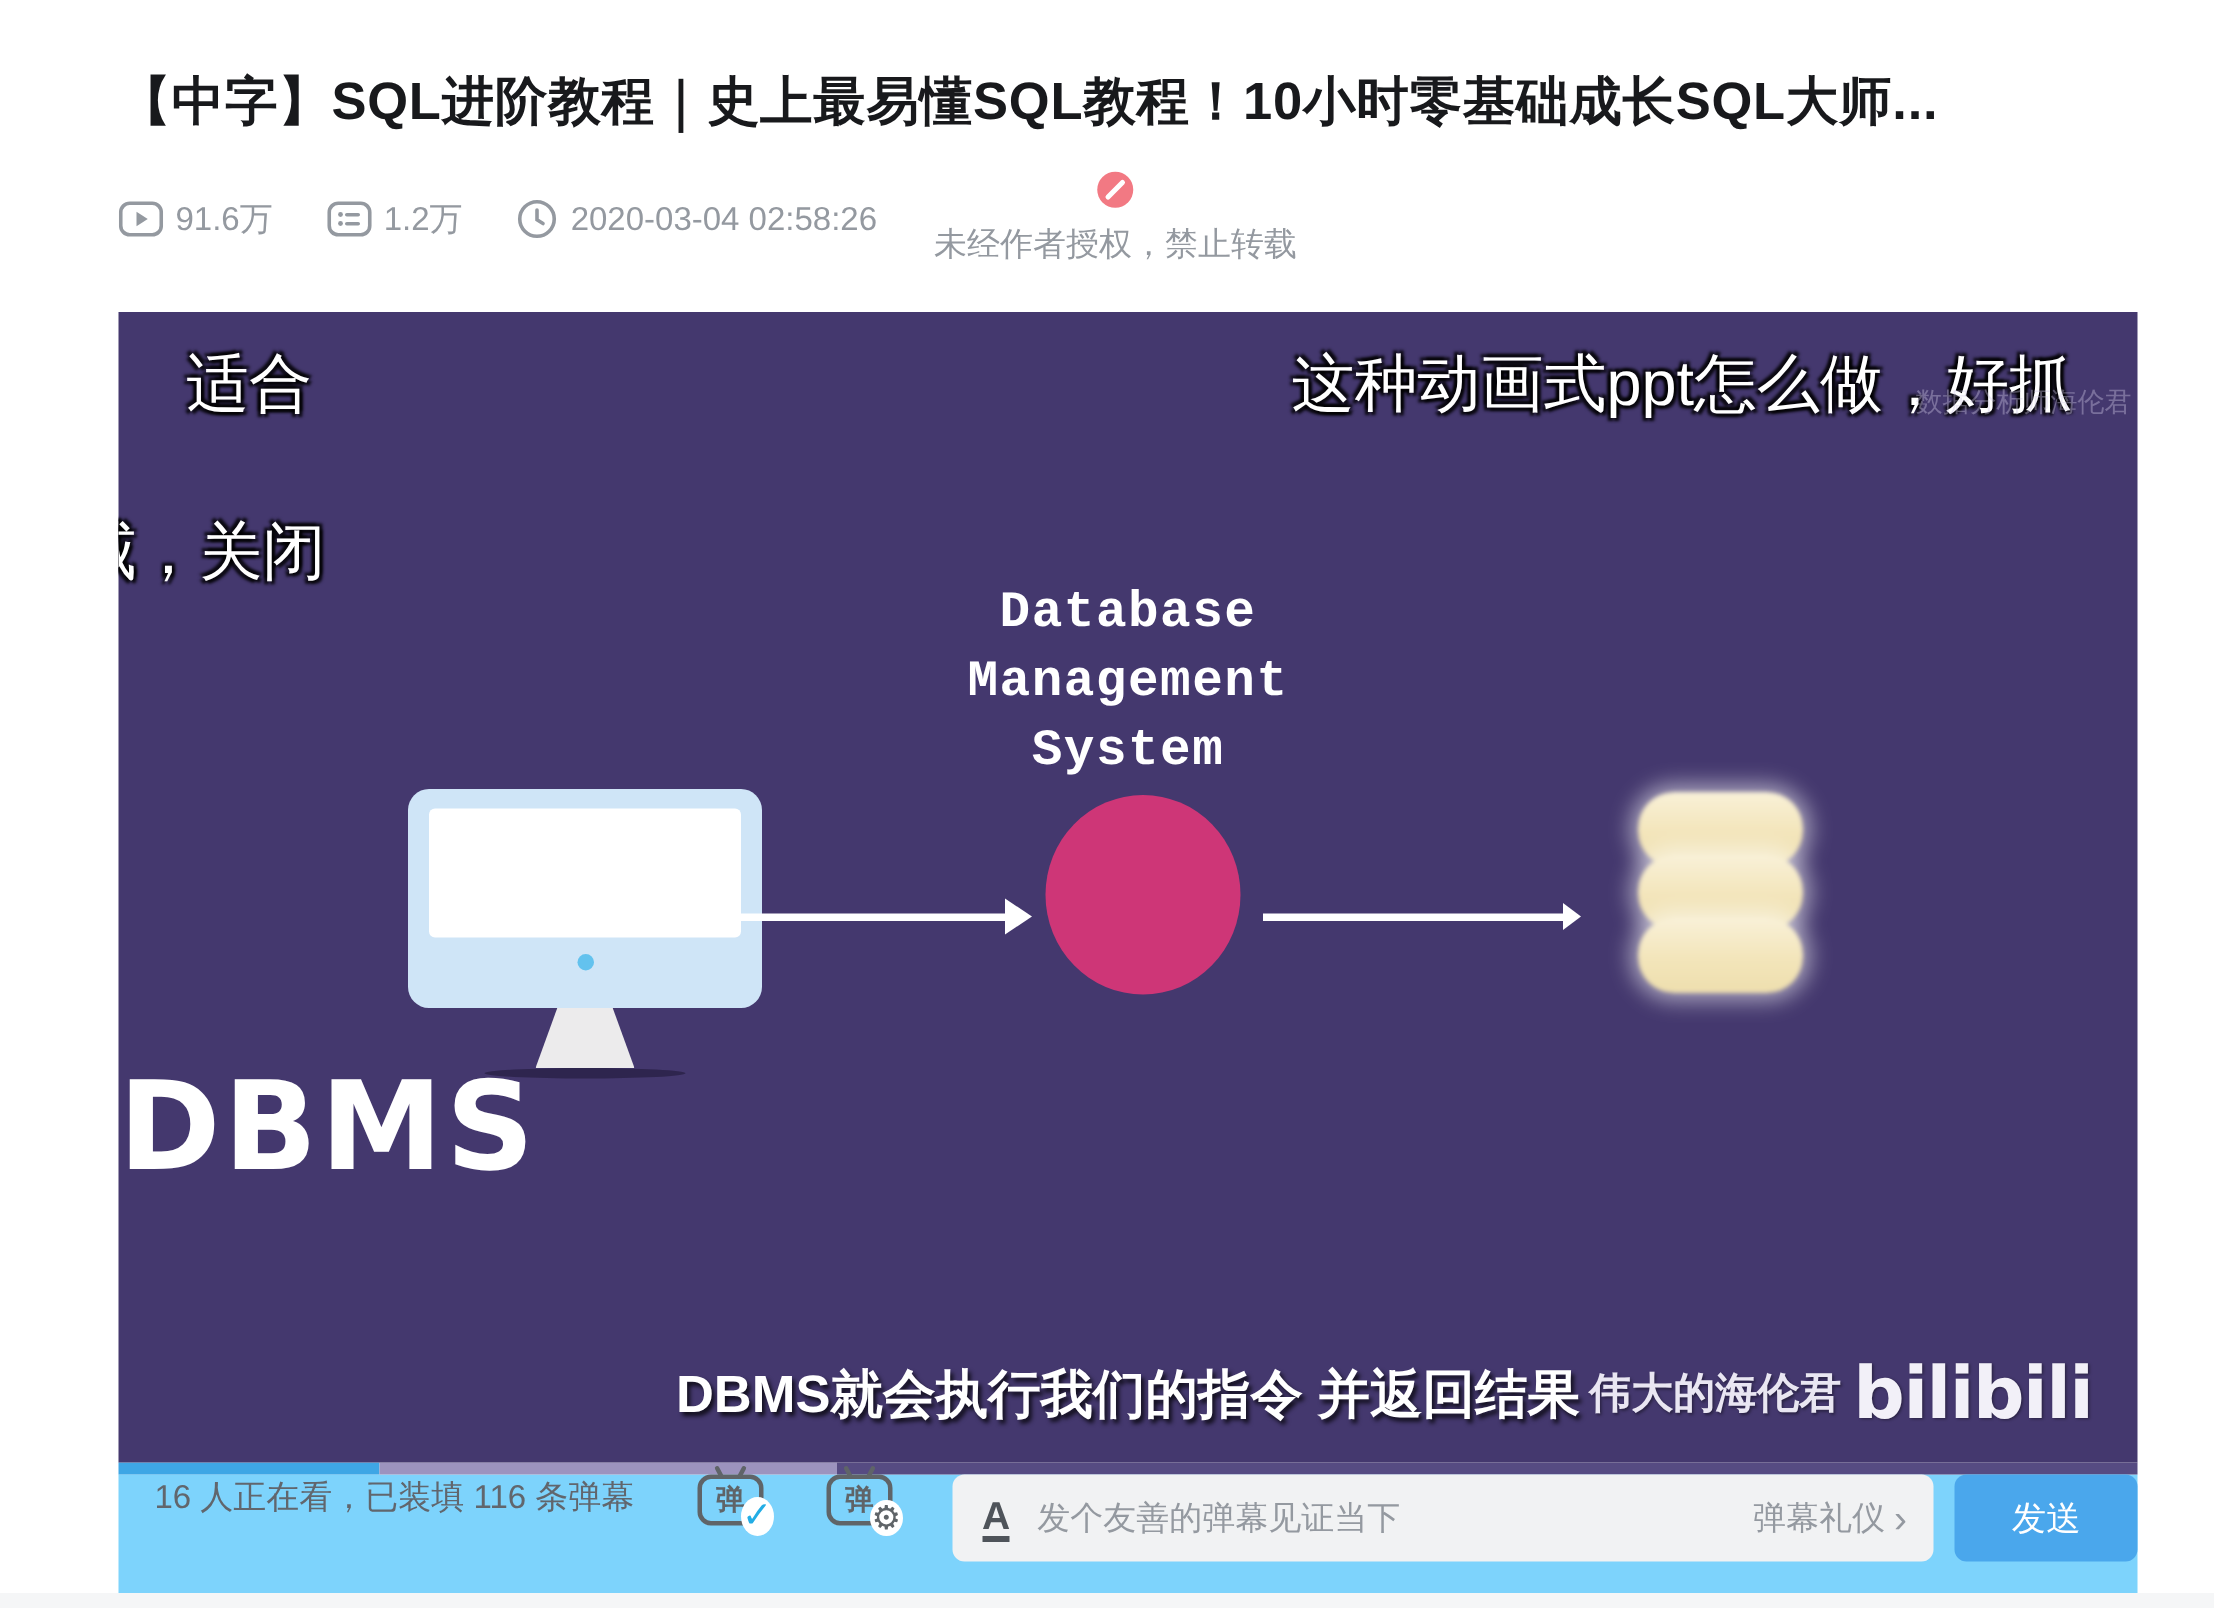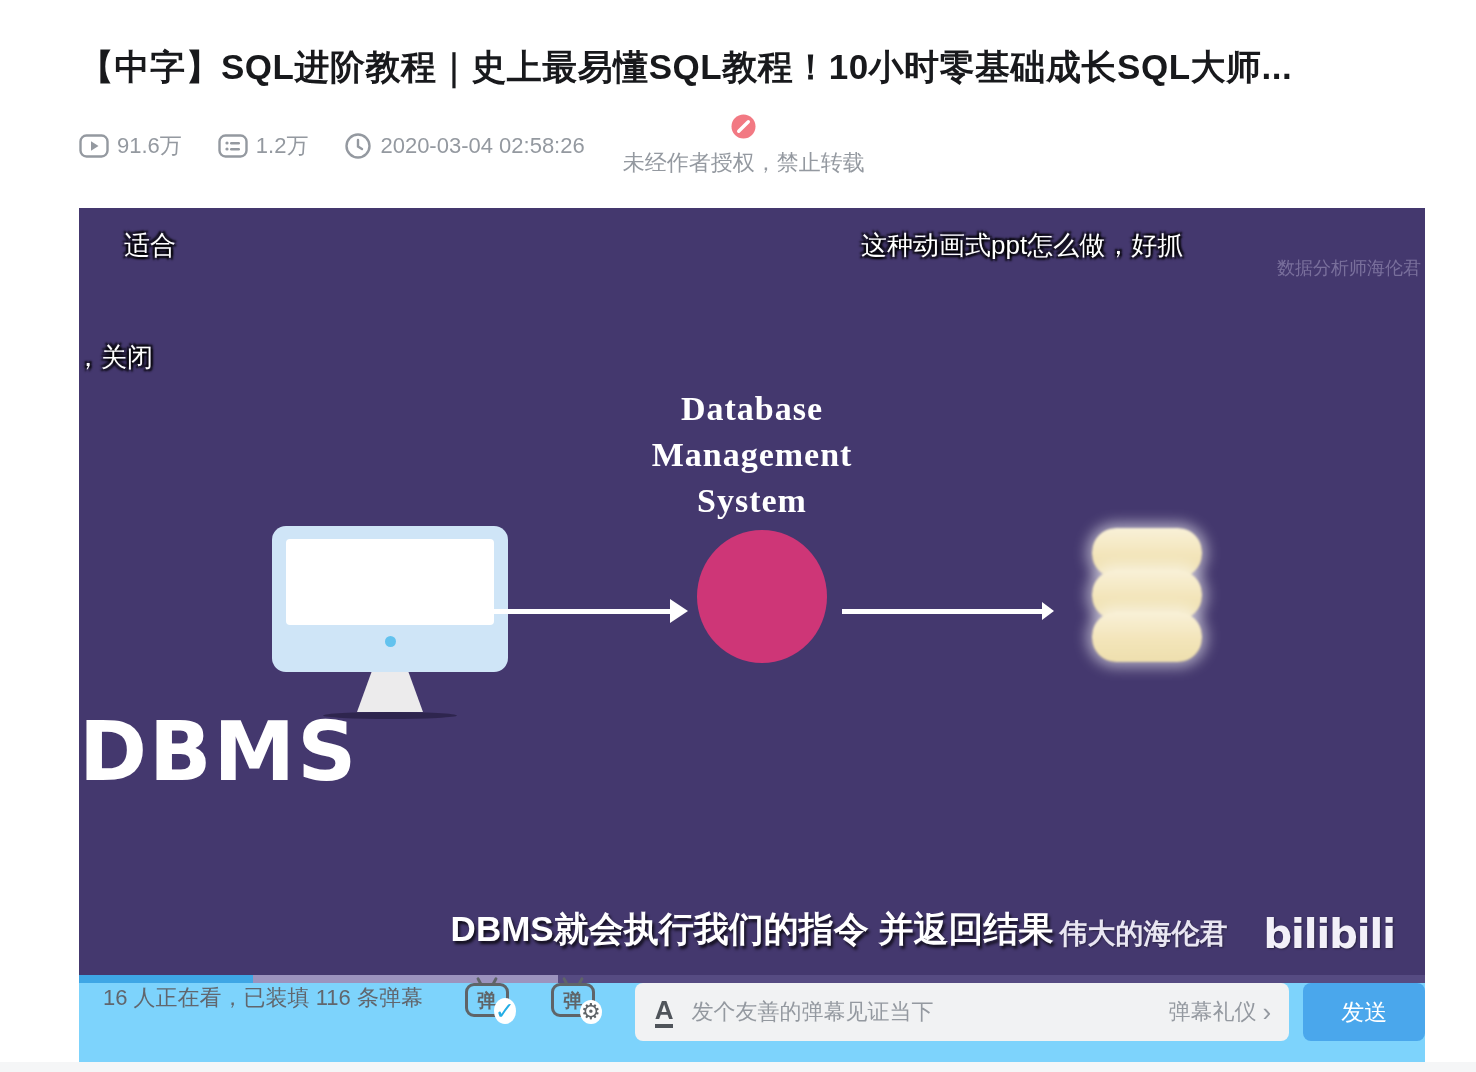--- a/index.html
+++ b/index.html
@@ -22,36 +22,36 @@
   .stat { display:flex; align-items:center; gap:8px; margin-right:22px; }
   .stat svg { display:block; }
   .notice { display:flex; align-items:center; gap:8px; margin-left:2px;flex-direction:column; }
 
   
   .player {
     position:relative; margin-top:30px; width:1346px; height:767px;
     background:#44386E; overflow:hidden;
   }
   .danmaku {
-    position:absolute; color:#fff; font-size:26px; font-weight:500; white-space:nowrap;
+    position:absolute; color:#fff; font-size:42px; font-weight:500; white-space:nowrap;
     text-shadow:-2px -2px 2px rgba(0,0,0,.85), 2px -2px 2px rgba(0,0,0,.85),
                 -2px 2px 2px rgba(0,0,0,.85), 2px 2px 2px rgba(0,0,0,.85);
   }
   .dm1 { left:45px; top:20px; }
   .dm2 { left:782px; top:20px; }
   .dm3 { left:-30px; top:132px; }
   .watermark {
     position:absolute; right:4px; top:48px; color:#cfc8e6; opacity:.38;
     font-size:18px; white-space:nowrap;
   }
 
   .slide-heading {
     position:absolute; left:0; right:0; top:178px; text-align:center;
     color:#fff; font-size:34px; line-height:46px; font-weight:600;
-    font-family:Liberation Serif, serif; letter-spacing:1px;
+    font-family:Liberation Mono, monospace; letter-spacing:1px;
   }
 
   .diagram { position:absolute; left:0; top:0; width:100%; height:100%; }
 
   
   .monitor { position:absolute; left:193px; top:318px; width:236px; }
   .mon-body { width:236px; height:146px; background:#cfe5f7; border-radius:14px; padding:13px 14px 0; }
   .mon-screen { width:100%; height:86px; background:#ffffff; border-radius:4px; }
   .mon-chin { width:100%; height:34px; position:relative; }
   .mon-camera { position:absolute; left:50%; top:11px; width:11px; height:11px;
@@ -96,25 +96,25 @@
     color:#fff; font-size:82px; font-weight:700; letter-spacing:2px;
     font-family:"DejaVu Sans",sans-serif;
   }
   .slide-caption {
     position:absolute; left:0; right:0; top:686px; text-align:center;
     color:#fff; font-size:35px; font-weight:700;
     text-shadow:2px 3px 3px rgba(0,0,0,.75);
     margin-top:12px;
   }
   .credit {
-    position:absolute; right:30px; bottom:18px; display:flex; align-items:center; gap:36px;
+    position:absolute; right:30px; bottom:18px; display:flex; align-items:center; gap:8px;
     color:#e9e6f2;
   }
   .credit-name { font-size:28px; font-weight:600; text-shadow:1px 1px 2px rgba(0,0,0,.4); }
-  .bili-logo { font-size:40px; font-weight:800; color:#f2f0f8;
+  .bili-logo { font-size:48px; font-weight:800; color:#f2f0f8;
     font-family:"DejaVu Sans",sans-serif; letter-spacing:-1px;
     text-shadow:1px 1px 2px rgba(0,0,0,.4); }
 
   
   .progress { width:1346px; height:8px; display:flex; }
   .progress span { display:block; height:100%; }
   .progress .rest { flex:1; }
 
   
   .sendbar {

